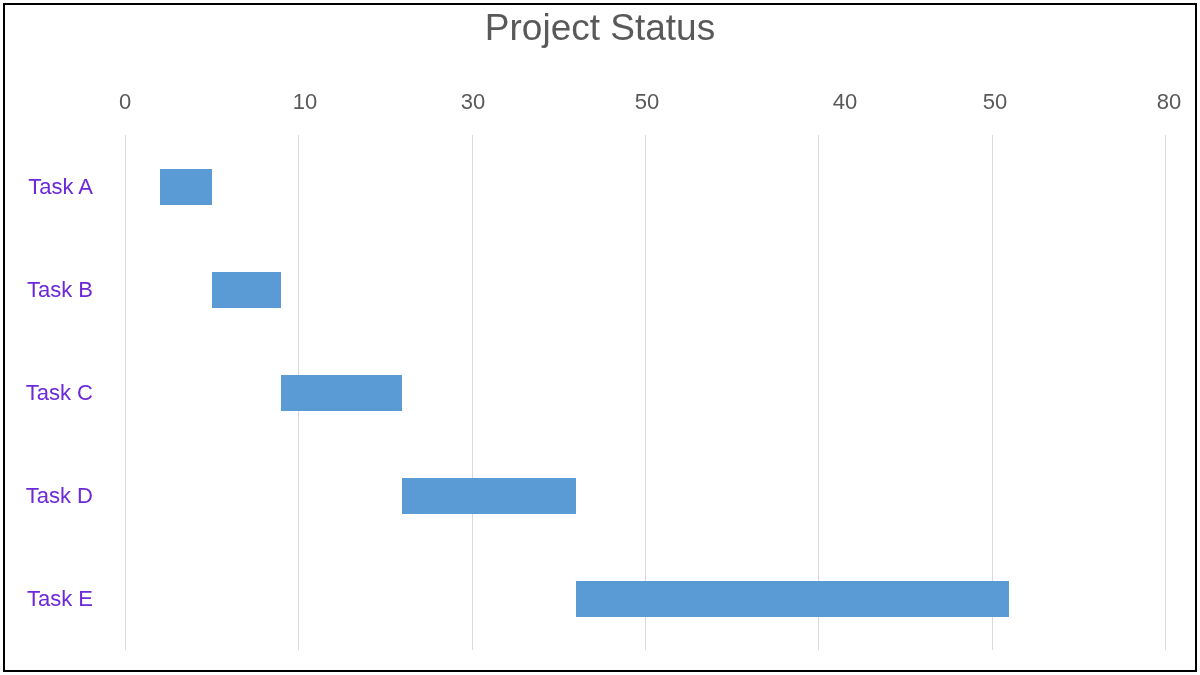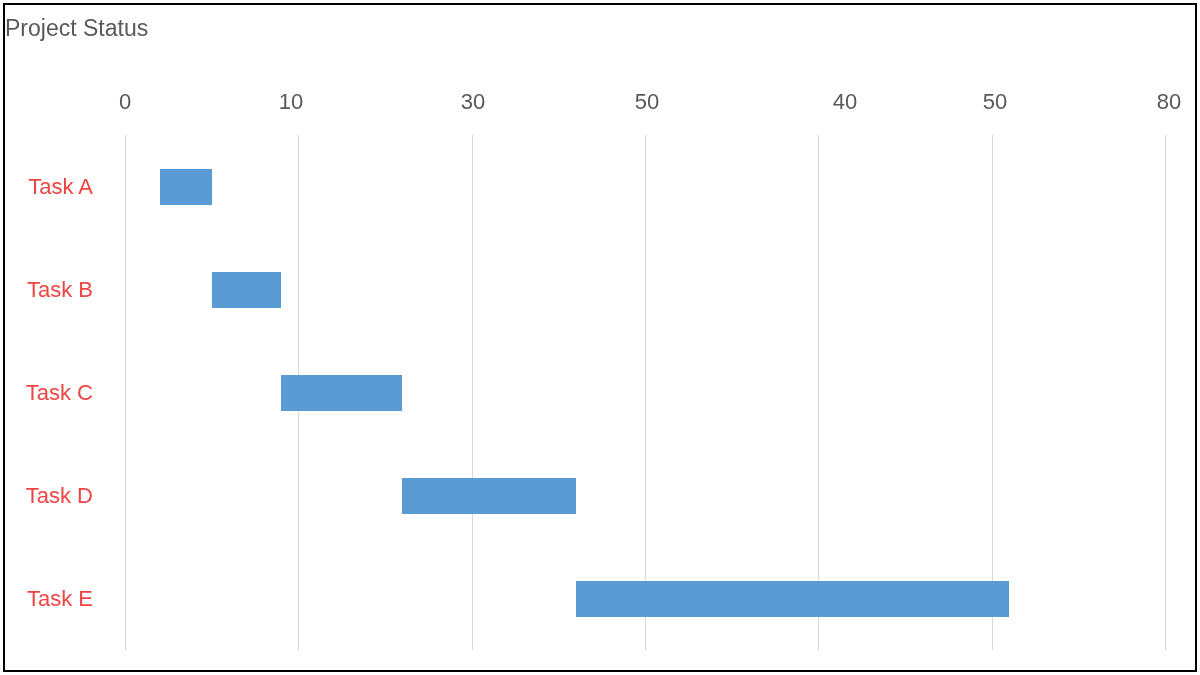--- a/index.html
+++ b/index.html
@@ -13,23 +13,24 @@
     .chart-container {
       position: absolute;
       top: 3px;
       left: 3px;
       width: 1194px;
       height: 669px;
       border: 2px solid #000;
       background: #fff;
     }
     .chart-title {
-      font-size: 23px;
+      text-align: center;
+      font-size: 37px;
       color: #595959;
-      margin-top: 10px;
+      margin-top: 2px;
       font-weight: 400;
     }
     .axis-area {
       position: absolute;
       top: 62px;
       left: 0;
       right: 0;
       height: 50px;
     }
     .x-tick-label {
@@ -57,40 +58,40 @@
       position: absolute;
       top: 130px;
       left: 0;
       width: 110px;
       bottom: 20px;
     }
     .y-tick-label {
       position: absolute;
       right: 22px;
       font-size: 22px;
-      color: #ef4444;
+      color: #6d28d9;
       transform: translateY(-50%);
       white-space: nowrap;
     }
     .bar {
       position: absolute;
       background: #5b9bd5;
       height: 36px;
       transform: translateY(-50%);
     }
   </style>
 </head>
 <body>
 
 <div class="chart-container">
   <div class="chart-title">Project Status</div>
 
   <div class="axis-area">
     <span class="x-tick-label" style="left:120px">0</span>
-    <span class="x-tick-label" style="left:286px">10</span>
+    <span class="x-tick-label" style="left:300px">10</span>
     <span class="x-tick-label" style="left:468px">30</span>
     <span class="x-tick-label" style="left:642px">50</span>
     <span class="x-tick-label" style="left:840px">40</span>
     <span class="x-tick-label" style="left:990px">50</span>
     <span class="x-tick-label" style="left:1164px">80</span>
   </div>
 
   <div class="y-labels">
     <span class="y-tick-label" style="top:10%">Task A</span>
     <span class="y-tick-label" style="top:30%">Task B</span>

